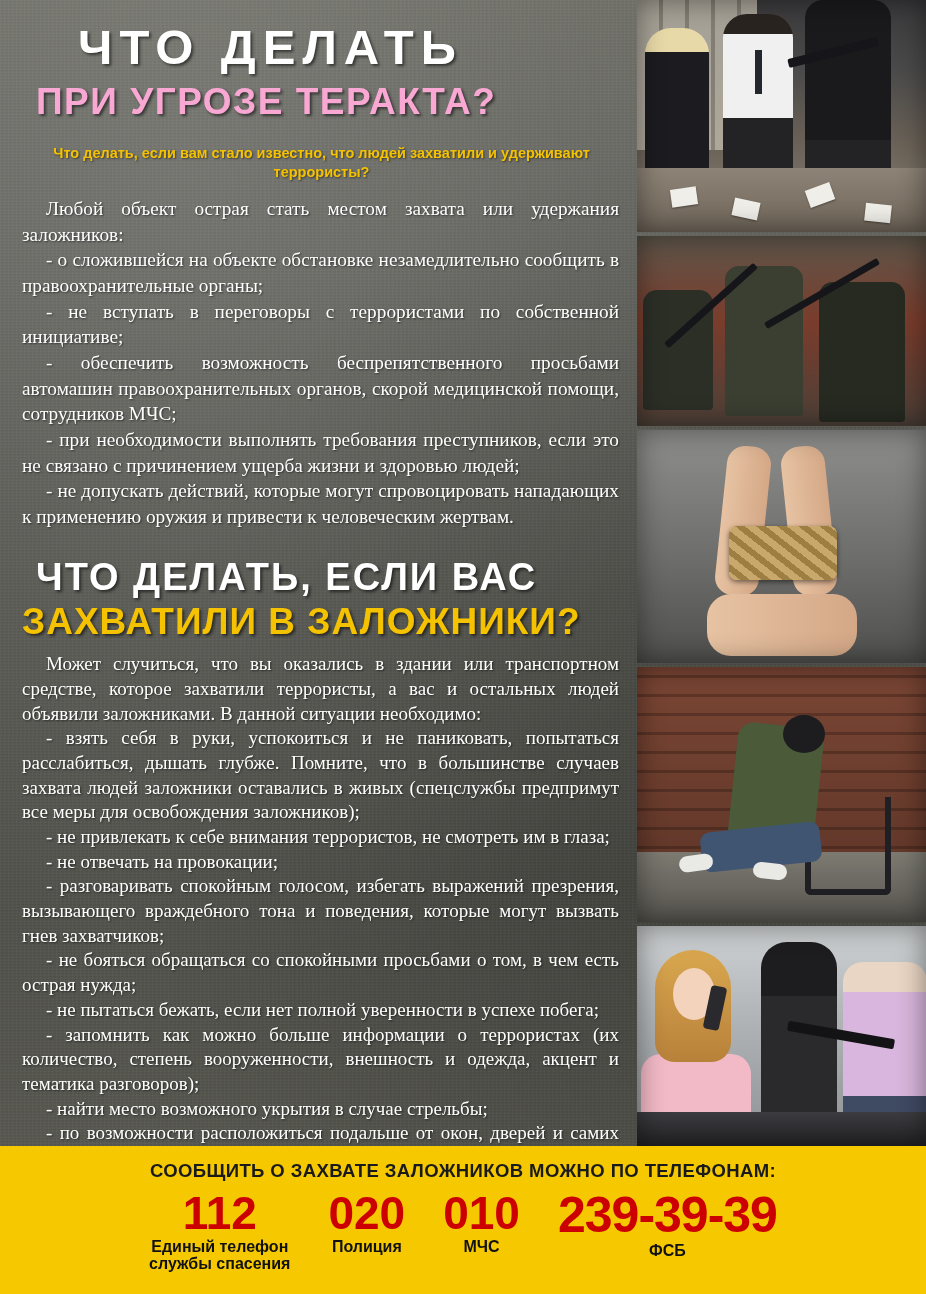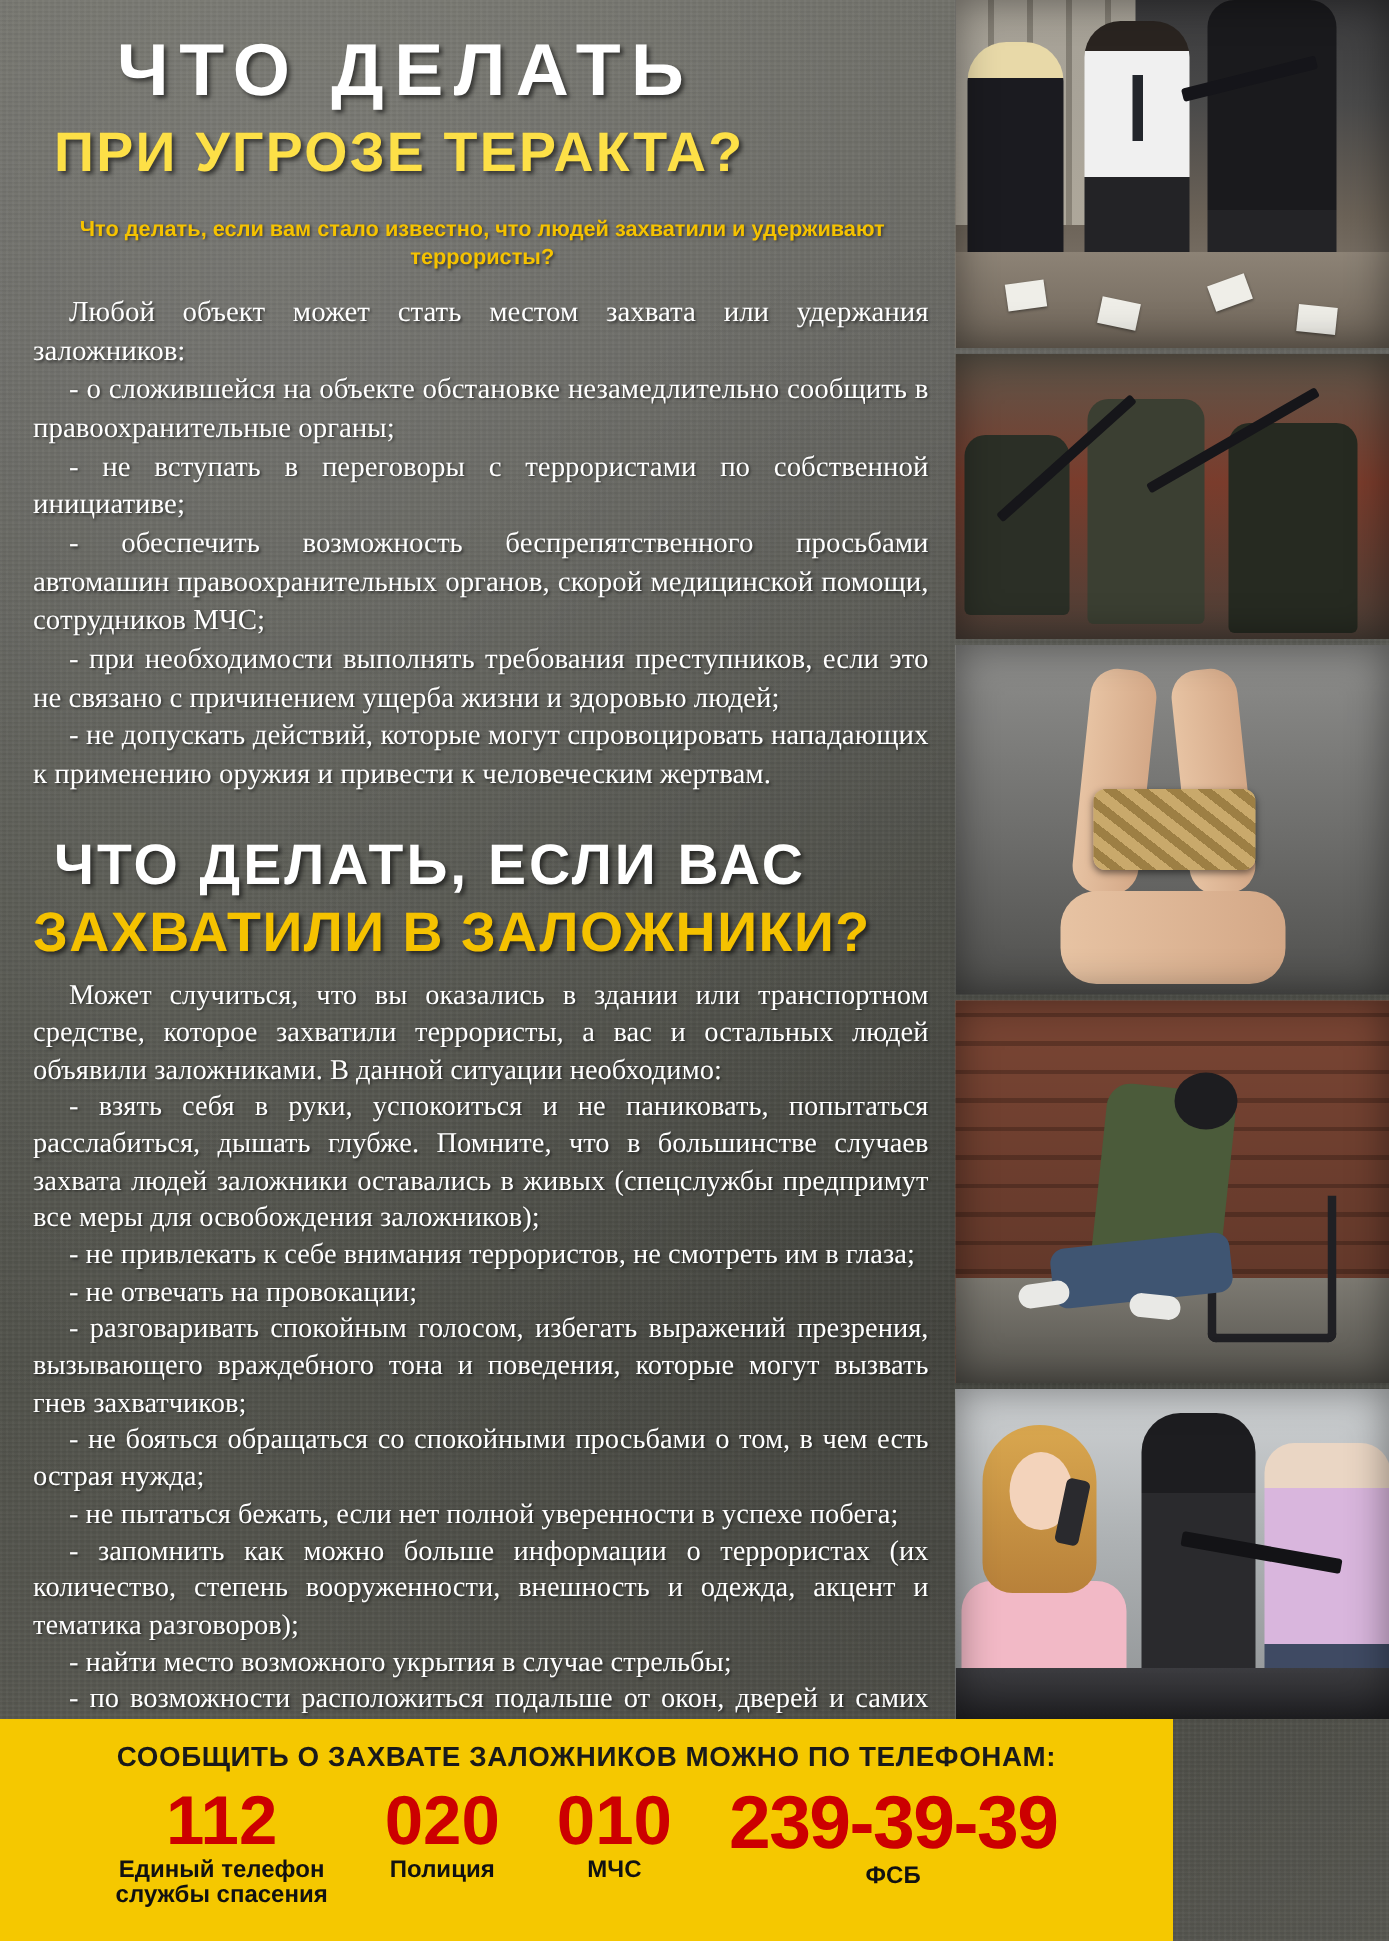--- a/index.html
+++ b/index.html
@@ -58,21 +58,21 @@
     text-shadow: 2px 2px 3px rgba(0,0,0,.55);
     line-height: 1.05;
   }
   .title-sub {
     margin: 10px 0 0 0;
     padding: 0 18px 0 36px;
     font-family: "Liberation Sans", sans-serif;
     font-weight: bold;
     font-size: 37px;
     letter-spacing: 1.5px;
-    color: #fde047;
+    color: #f9a8d4;
     text-shadow: 2px 2px 3px rgba(0,0,0,.55);
     line-height: 1.05;
   }
   .lead {
     margin: 22px 0 0 0;
     padding: 0 30px 0 36px;
     font-family: "Liberation Sans", sans-serif;
     font-weight: bold;
     font-size: 14.5px;
     color: #f5c200;
@@ -225,21 +225,21 @@
     position: absolute; inset: 0;
     box-shadow: inset 0 0 28px rgba(0,0,0,.45);
     pointer-events: none;
   }
 
   
   .footer {
     position: absolute;
     left: 0;
     bottom: 0;
-    width: 782px;
+    width: 926px;
     height: 148px;
     background: #f5c800;
   }
   .footer-title {
     text-align: center;
     font-family: "Liberation Sans", sans-serif;
     font-weight: bold;
     font-size: 18.5px;
     color: #1a1a1a;
     letter-spacing: .4px;
@@ -283,21 +283,21 @@
   <div class="bg"></div>
 
   <div class="content">
 
     <h1 class="title-main">ЧТО  ДЕЛАТЬ</h1>
     <h2 class="title-sub">ПРИ УГРОЗЕ ТЕРАКТА?</h2>
 
     <div class="lead">Что делать, если вам стало известно, что людей захватили и удерживают террористы?</div>
 
     <div class="body-text">
-      <p>Любой объект может стать местом захвата или удержания заложников:</p>
+      <p>Любой объект острая стать местом захвата или удержания заложников:</p>
       <p class="dash">- о сложившейся на объекте обстановке незамедлительно сообщить в правоохранительные органы;</p>
       <p class="dash">- не вступать в переговоры с террористами по собственной инициативе;</p>
       <p class="dash">- обеспечить возможность беспрепятственного просьбами автомашин правоохранительных органов, скорой медицинской помощи, сотрудников МЧС;</p>
       <p class="dash">- при необходимости выполнять требования преступников, если это не связано с причинением ущерба жизни и здоровью людей;</p>
       <p class="dash">- не допускать действий, которые могут спровоцировать нападающих к применению оружия и привести к человеческим жертвам.</p>
     </div>
 
     <h2 class="title-main2">ЧТО  ДЕЛАТЬ,  ЕСЛИ  ВАС</h2>
     <h2 class="title-sub2">ЗАХВАТИЛИ В ЗАЛОЖНИКИ?</h2>
 

